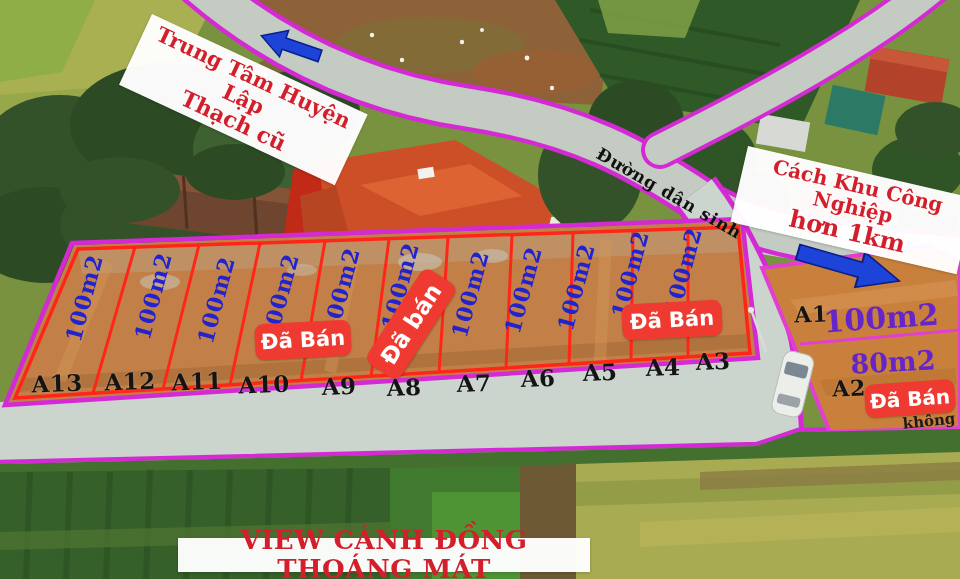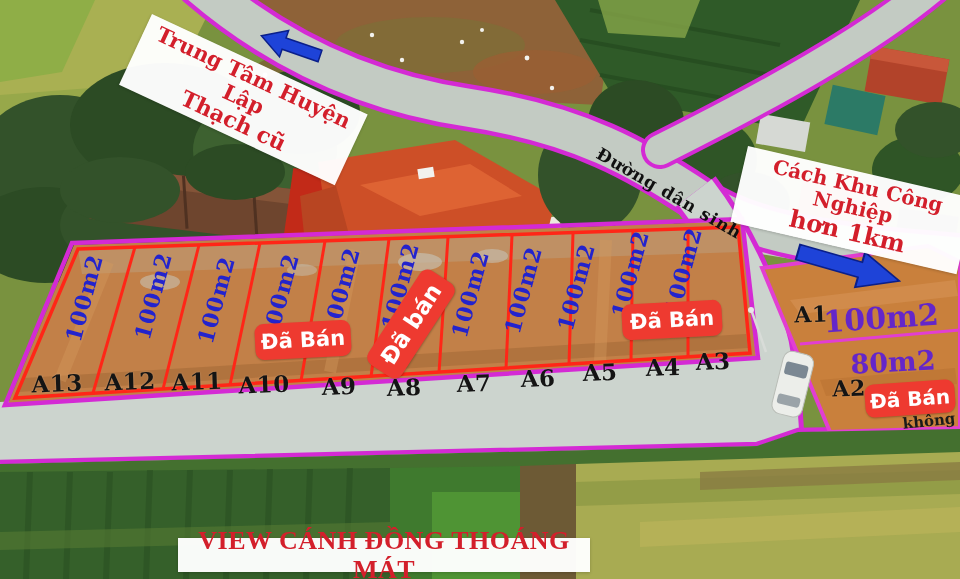--- a/index.html
+++ b/index.html
@@ -241,21 +241,21 @@
     <div style="font-size:22px;">Thạch cũ</div>
   </div>
 
   <div class="wbanner" style="left:748px;top:146px;width:212px;transform:rotate(13deg);transform-origin:top left;font-size:20px;">
     <div>Cách Khu Công Nghiệp</div>
     <div style="font-size:24px;">hơn 1km</div>
   </div>
 
   <div class="road-name" style="left:598px;top:142px;">Đường dân sinh</div>
 
-  <div class="wbanner" style="left:178px;top:538px;width:392px;height:28px;font-size:26px;letter-spacing:.5px;display:flex;align-items:center;justify-content:center;font-family:Liberation Serif, serif;">
+  <div class="wbanner" style="left:178px;top:538px;width:392px;height:28px;font-size:26px;letter-spacing:.5px;display:flex;align-items:center;justify-content:center;">
     <span>VIEW CÁNH ĐỒNG THOÁNG MÁT</span>
   </div>
 
   <div class="ov note" style="left:929px;top:421px;">không</div>
 
   <div class="ov plot-id" style="left:57px;top:383px;">A13</div>
   <div class="ov plot-id" style="left:130px;top:381px;">A12</div>
   <div class="ov plot-id" style="left:197px;top:381px;">A11</div>
   <div class="ov plot-id" style="left:264px;top:384px;">A10</div>
   <div class="ov plot-id" style="left:339px;top:386px;">A9</div>

